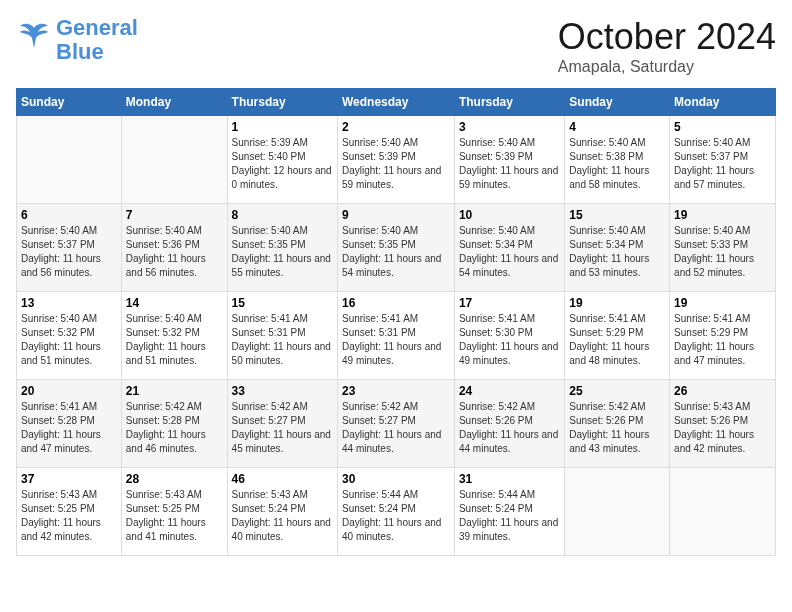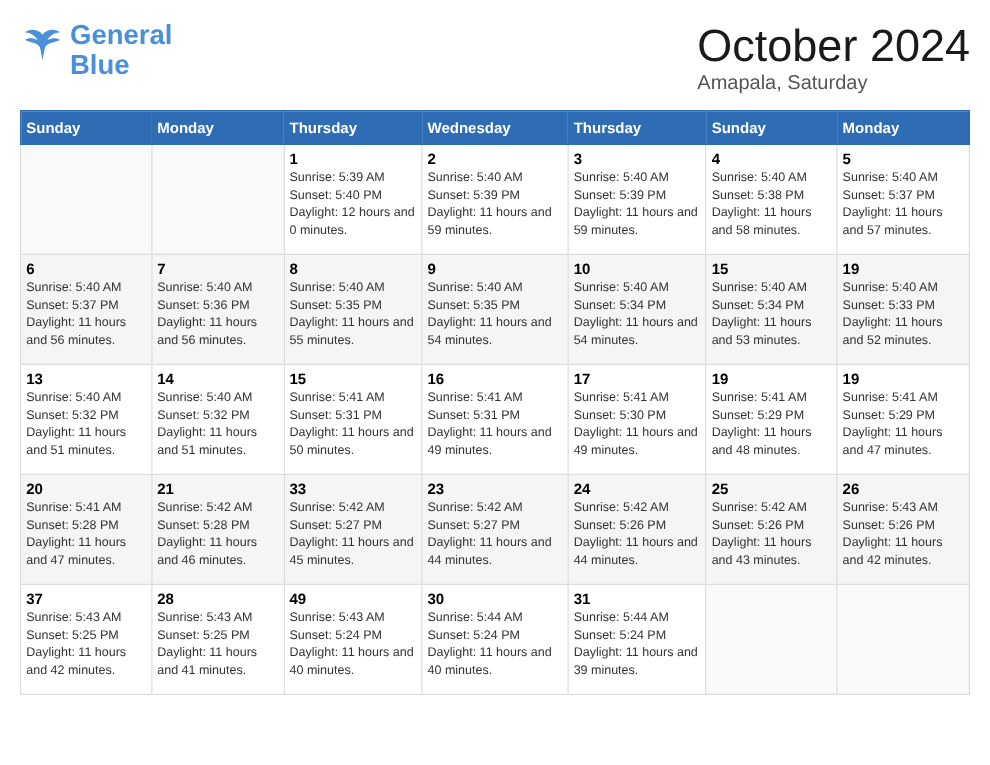--- a/index.html
+++ b/index.html
@@ -300,21 +300,21 @@
           Sunrise: 5:43 AM<br>Sunset: 5:25 PM<br>Daylight: 11 hours and 42 minutes.
         </div>
       </td>
         <td>
         <div class="day-number">28</div>
         <div class="day-info">
           Sunrise: 5:43 AM<br>Sunset: 5:25 PM<br>Daylight: 11 hours and 41 minutes.
         </div>
       </td>
         <td>
-        <div class="day-number">49</div>
+        <div class="day-number">46</div>
         <div class="day-info">
           Sunrise: 5:43 AM<br>Sunset: 5:24 PM<br>Daylight: 11 hours and 40 minutes.
         </div>
       </td>
         <td>
         <div class="day-number">30</div>
         <div class="day-info">
           Sunrise: 5:44 AM<br>Sunset: 5:24 PM<br>Daylight: 11 hours and 40 minutes.
         </div>
       </td>

